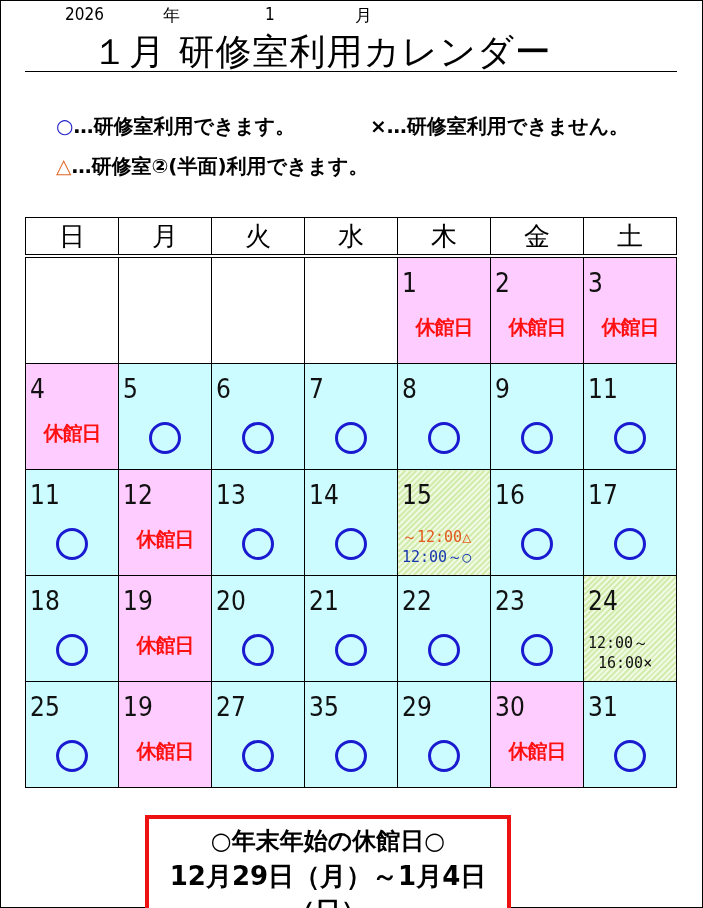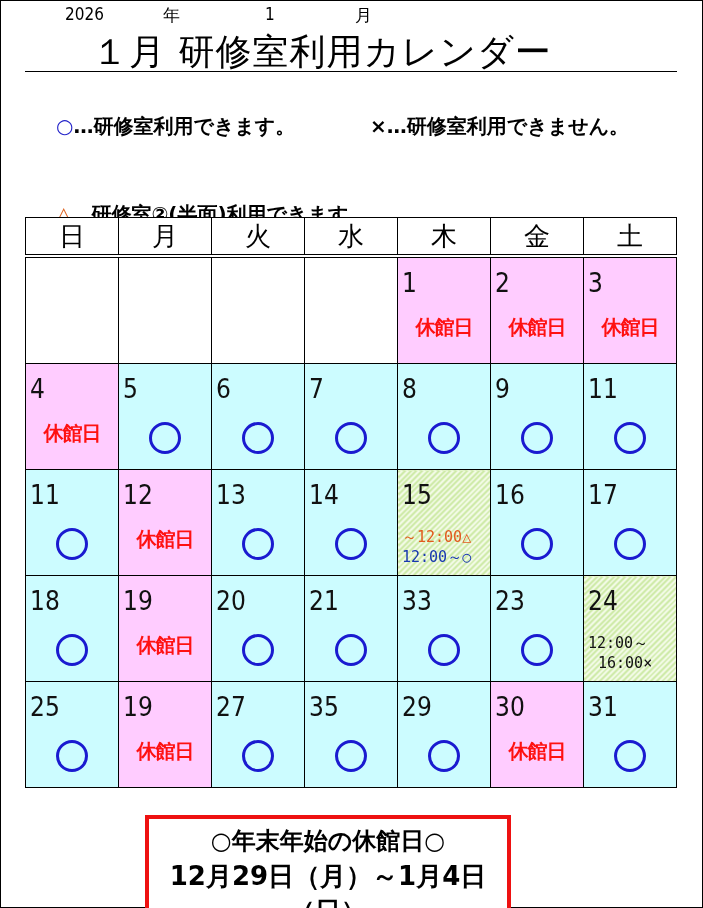--- a/index.html
+++ b/index.html
@@ -44,21 +44,21 @@
 
 <div class="title">１月 研修室利用カレンダー</div>
 <div class="title-rule"></div>
 
 <div class="legend" style="left:56px; top:113px;">
   <span class="sym circle-sym">○</span><span>…研修室利用できます。</span>
 </div>
 <div class="legend" style="left:370px; top:113px;">
   <span class="sym x-sym">×</span><span>…研修室利用できません。</span>
 </div>
-<div class="legend" style="left:56px; top:153px;margin-top:48px;">
+<div class="legend" style="left:56px; top:153px;">
   <span class="sym tri-sym">△</span><span>…研修室②(半面)利用できます。</span>
 </div>
 
 <table class="cal">
   <thead>
     <tr>
       <th>日</th>
       <th>月</th>
       <th>火</th>
       <th>水</th>
@@ -158,21 +158,21 @@
         </td>
         <td class="open">
           <span class="daynum">20</span>
           <div class="mark"><span class="ring"></span></div>
         </td>
         <td class="open">
           <span class="daynum">21</span>
           <div class="mark"><span class="ring"></span></div>
         </td>
         <td class="open">
-          <span class="daynum">33</span>
+          <span class="daynum">22</span>
           <div class="mark"><span class="ring"></span></div>
         </td>
         <td class="open">
           <span class="daynum">23</span>
           <div class="mark"><span class="ring"></span></div>
         </td>
         <td class="partial">
           <span class="daynum">24</span>
           <div class="note black" style="top: 58px;">12:00～</div>
           <div class="note black" style="top: 78px; left: 14px;">16:00×</div>

